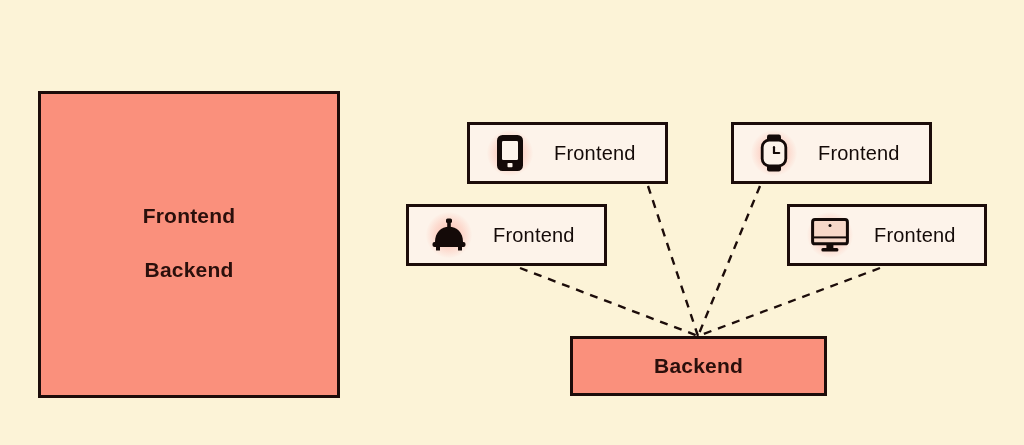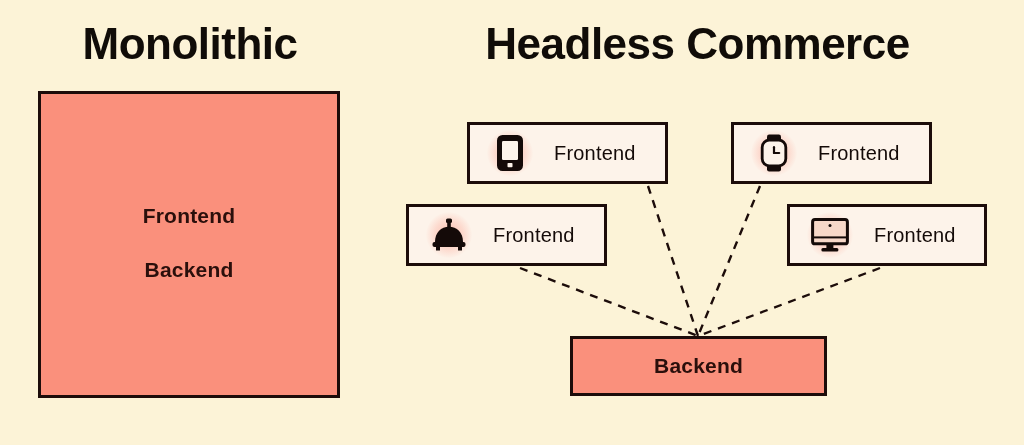--- a/index.html
+++ b/index.html
@@ -140,22 +140,20 @@
     width: 1024px;
     height: 445px;
     pointer-events: none;
   }
 </style>
 </head>
 <body>
 
 <div id="canvas">
 
-  <div class="title" id="title-mono">Monolithic</div>
-  <div class="title" id="title-head">Headless Commerce</div>
 
   <div id="mono-box">
     <div class="mono-label" id="mono-frontend">Frontend</div>
     <div class="mono-label" id="mono-backend">Backend</div>
   </div>
 
   <svg id="connectors" viewBox="0 0 1024 445" xmlns="http://www.w3.org/2000/svg">
     <g stroke="#1c0c0a" stroke-width="2.4" stroke-dasharray="8 7" fill="none" stroke-linecap="butt">
       <line x1="520" y1="268" x2="698" y2="336"></line>
       <line x1="648" y1="186" x2="698" y2="336"></line>

